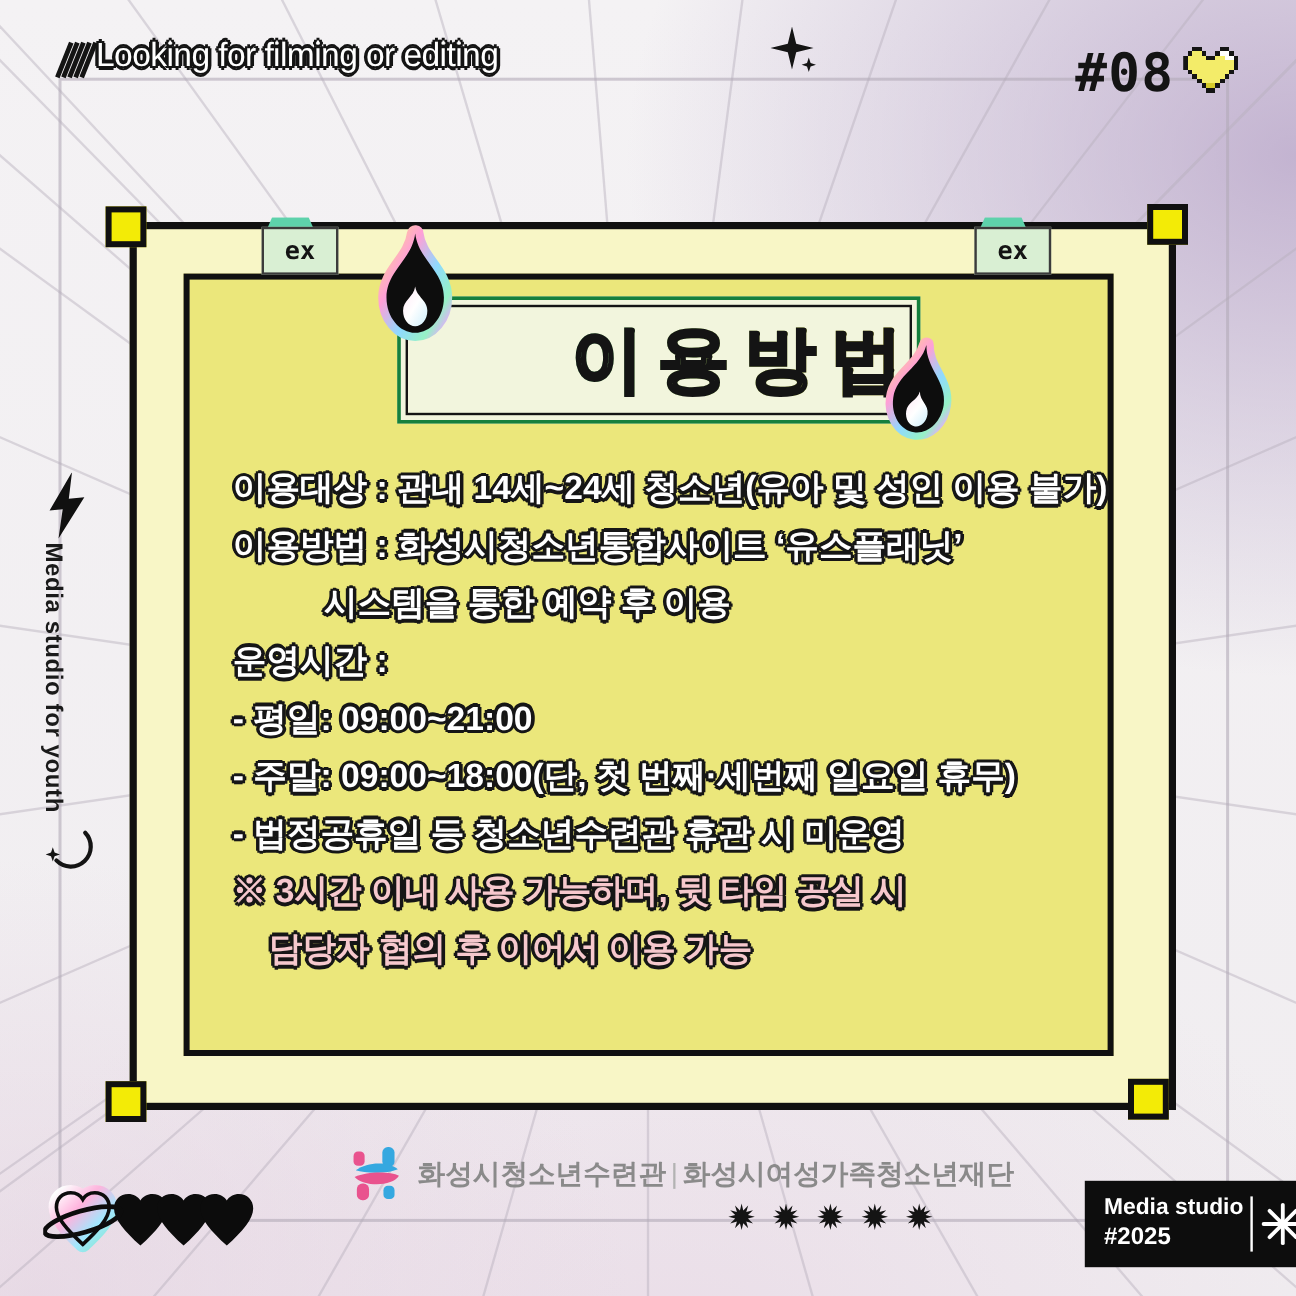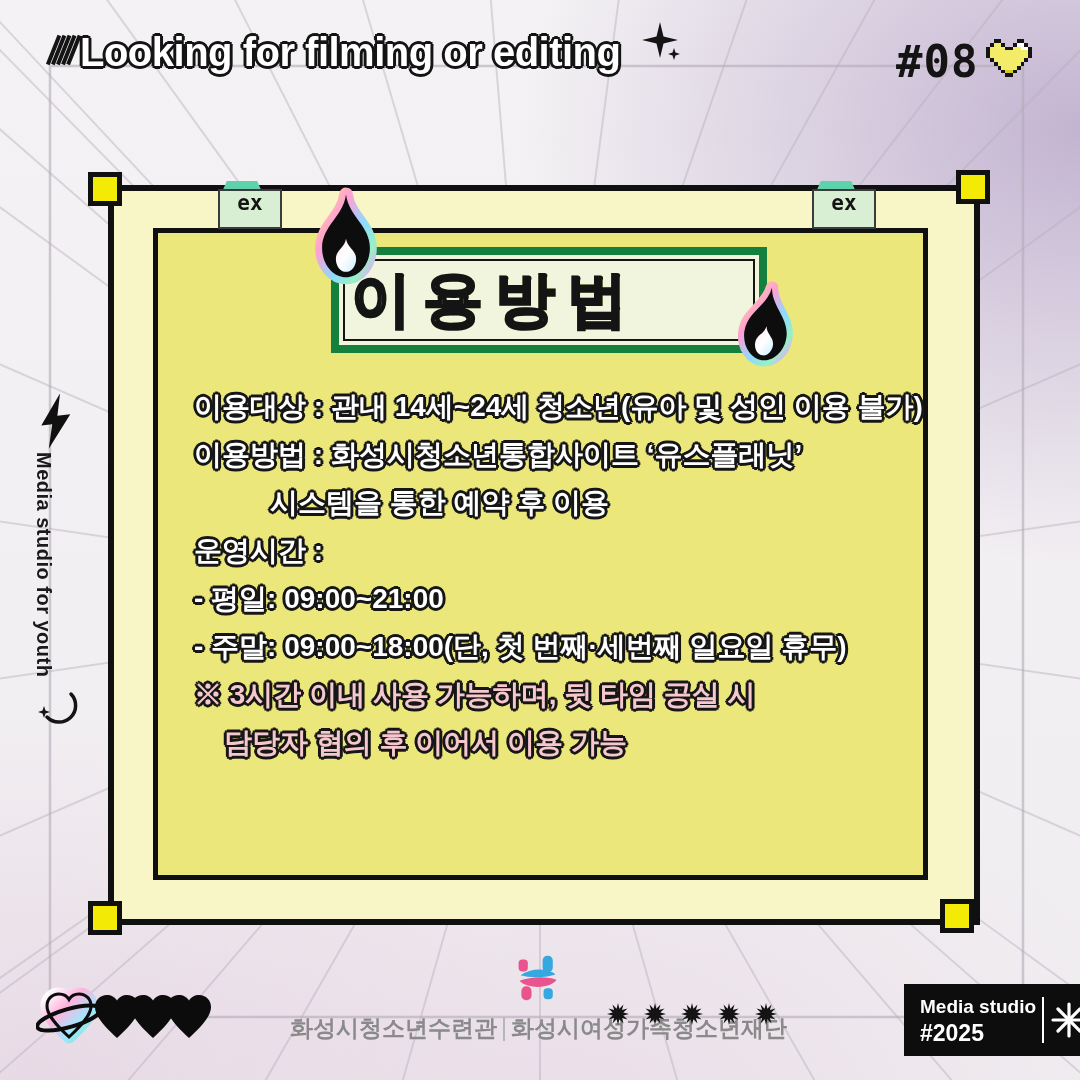--- a/index.html
+++ b/index.html
@@ -9,65 +9,65 @@
     background:
       radial-gradient(900px 700px at 1080px 130px, rgba(183,164,200,.8), rgba(183,164,200,0) 62%),
       radial-gradient(760px 560px at 30px 1080px, rgba(225,203,221,.55), rgba(225,203,221,0) 65%),
       radial-gradient(900px 600px at 560px 1120px, rgba(228,206,224,.5), rgba(228,206,224,0) 66%),
       linear-gradient(#f4f2f4,#f0edf0);
   }
   .abs{position:absolute;}
   svg{display:block;}
   
   .tagline{
-    left:80px;top:30px;font-size:40px;font-weight:bold;color:#fff;letter-spacing:-.5px;
+    left:80px;top:30px;font-size:28px;font-weight:normal;color:#fff;letter-spacing:-.5px;
     text-shadow:-3px 0 #141414,3px 0 #141414,0 -3px #141414,0 3px #141414,
       -2px -2px #141414,2px -2px #141414,-2px 2px #141414,2px 2px #141414;
     white-space:nowrap;
   }
   .subtitle{left:150px;top:82px;width:660px;text-align:center;font-size:43px;font-weight:bold;color:#141414;white-space:nowrap;}
   .issue{left:896px;top:36px;font-family:"DejaVu Sans Mono",monospace;font-size:44px;font-weight:bold;color:#141414;letter-spacing:1px;}
   
   .rail-text{left:32px;top:452px;height:236px;writing-mode:vertical-rl;font-size:20px;font-weight:bold;color:#1a1a1a;letter-spacing:.5px;white-space:nowrap;}
   
   .card{left:108px;top:185px;width:872px;height:740px;background:#f8f6c6;border:6px solid #101010;box-sizing:border-box;}
   .handle{width:34px;height:34px;background:#f3eb06;border:5px solid #101010;box-sizing:border-box;z-index:40;}
   .folder{width:64px;height:40px;background:#d9efd3;border:2px solid #3b3b3b;box-sizing:border-box;z-index:6;
-    display:flex;align-items:flex-start;justify-content:center;}
+    display:flex;align-items:center;justify-content:center;}
   .folder-tab{width:40px;height:11px;background:#5ed2ab;z-index:5;
     clip-path:polygon(12% 0,88% 0,100% 100%,0 100%);}
   .folder-label{font-family:"DejaVu Sans Mono",monospace;font-size:21px;font-weight:bold;color:#141414;}
   .inner-card{left:39px;top:37px;width:775px;height:652px;background:#ebe77b;border:5px solid #101010;box-sizing:border-box;}
-  .titlebox{left:173px;top:14px;width:436px;height:106px;background:#f2f5dd;border:8px solid #15803d;box-sizing:border-box;
-    display:flex;align-items:center;justify-content:flex-start;}
+  .titlebox{left:173px;top:14px;width:436px;height:106px;background:#f2f5dd;border:3px solid #15803d;box-sizing:border-box;
+    display:flex;align-items:center;justify-content:flex-end;}
   .titlebox::before{content:"";position:absolute;inset:4px;border:2px solid #141414;pointer-events:none;}
   .title-text{
     font-size:60px;font-weight:bold;letter-spacing:12px;padding-left:12px;line-height:1;
     background:linear-gradient(90deg,#7dcd92 0%,#a8d470 38%,#ccd952 70%,#e4d93b 100%);
     -webkit-background-clip:text;background-clip:text;color:transparent;
     -webkit-text-stroke:2.5px #141414;
   }
   @supports not (background-clip:text){.title-text{color:#9ed47b;}}
   .body-wrap{left:36px;top:149px;width:728px;}
   .body-line{
     height:48px;line-height:49px;font-size:28px;font-weight:bold;color:#fff;white-space:nowrap;
     text-shadow:-3px 0 #161616,3px 0 #161616,0 -3px #161616,0 3px #161616,
       -2px -2px #161616,2px -2px #161616,-2px 2px #161616,2px 2px #161616;
   }
   .body-line.indent{padding-left:76px;}
   .body-line.pink{color:#f6c8cd;}
   .body-line.pink-indent{color:#f6c8cd;padding-left:30px;}
   
-  .org-row{left:290px;top:953px;display:flex;align-items:center;gap:10px;flex-direction:column;}
+  .org-row{left:290px;top:953px;display:flex;align-items:center;gap:10px;}
   .org-text{font-size:23px;font-weight:bold;color:#8a8a8a;white-space:nowrap;}
   .org-div{color:#b3b3b3;padding:0 4px;font-weight:normal;}
   .bursts{left:606px;top:1002px;display:flex;gap:13px;}
   .badge{left:904px;top:984px;width:190px;height:72px;background:#0d0d0d;color:#fff;}
   .badge-l1{position:absolute;left:16px;top:10px;font-size:19px;font-weight:bold;line-height:26px;white-space:nowrap;}
-  .badge-l2{position:absolute;left:16px;top:36px;font-size:23px;font-weight:bold;white-space:nowrap;}
+  .badge-l2{position:absolute;left:16px;top:36px;font-size:20px;font-weight:bold;white-space:nowrap;}
   .badge-div{position:absolute;right:50px;top:13px;bottom:13px;width:2px;background:#fff;}
   .z30{z-index:30;}
 </style>
 </head>
 <body>
 
 <div id="canvas">
 
   <svg class="abs" style="left:0;top:0" width="1080" height="1080">
     <g stroke="#b8b0bd" stroke-width="2" opacity="0.45">
@@ -161,20 +161,21 @@
       <div class="abs titlebox">
         <div class="title-text">이용방법</div>
       </div>
       <div class="abs body-wrap">
           <div class="body-line ">이용대상 : 관내 14세~24세 청소년(유아 및 성인 이용 불가)</div>
           <div class="body-line ">이용방법 : 화성시청소년통합사이트 ‘유스플래닛’</div>
           <div class="body-line indent">시스템을 통한 예약 후 이용</div>
           <div class="body-line ">운영시간 :</div>
           <div class="body-line ">- 평일: 09:00~21:00</div>
           <div class="body-line ">- 주말: 09:00~18:00(단, 첫 번째·세번째 일요일 휴무)</div>
+          <div class="body-line ">- 법정공휴일 등 청소년수련관 휴관 시 미운영</div>
           <div class="body-line pink">※ 3시간 이내 사용 가능하며, 뒷 타임 공실 시</div>
           <div class="body-line pink-indent">담당자 협의 후 이어서 이용 가능</div>
         </div>
     </div>
   </div>
 
   <svg class="abs z30" style="left:300px;top:178px" width="92" height="114" viewBox="0 0 100 120">
     <defs>
         <linearGradient id="holoA" x1="0" y1="0" x2="1" y2="1">
       <stop offset="0" stop-color="#ffd68a"></stop>

